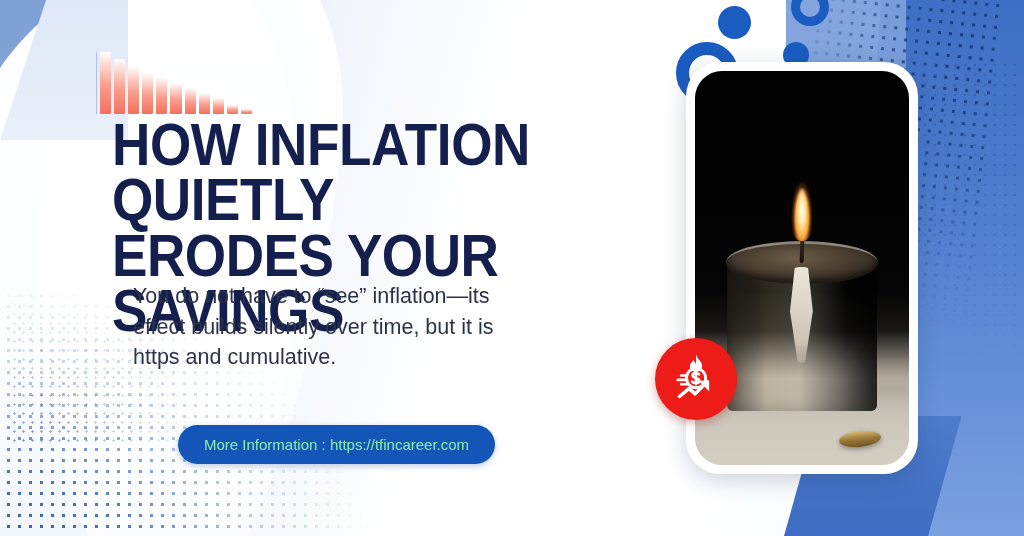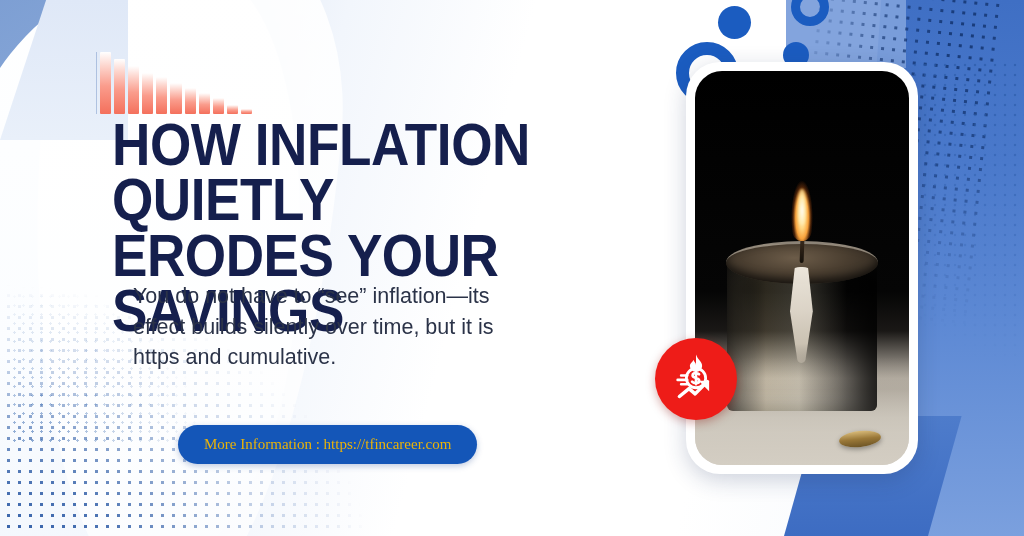--- a/index.html
+++ b/index.html
@@ -163,23 +163,23 @@
   p.subtitle{
     position:absolute;left:133px;top:281px;width:500px;margin:0;
     font-size:21.5px;line-height:1.42;color:#2b3348;font-weight:400;
     white-space:pre-line;
   }
 
   .cta{
     position:absolute;left:178px;top:425px;
     height:39px;padding:0 26px;
     display:inline-flex;align-items:center;
-    background:#1456b8;color:#eab308;
+    background:#1456b8;color:#86efac;
     border-radius:20px;border:none;
-    font-size:15px;font-family:Liberation Serif, serif;
+    font-size:15px;font-family:Liberation Sans, sans-serif;
     box-shadow:0 2px 6px rgba(20,60,140,.28);
     cursor:pointer;white-space:nowrap;
   }
 
   
   .photo-card{
     position:absolute;left:686px;top:62px;width:232px;height:412px;
     background:#ffffff;border-radius:34px;
     padding:9px;box-sizing:border-box;
     box-shadow:0 6px 22px rgba(30,50,95,.22);

